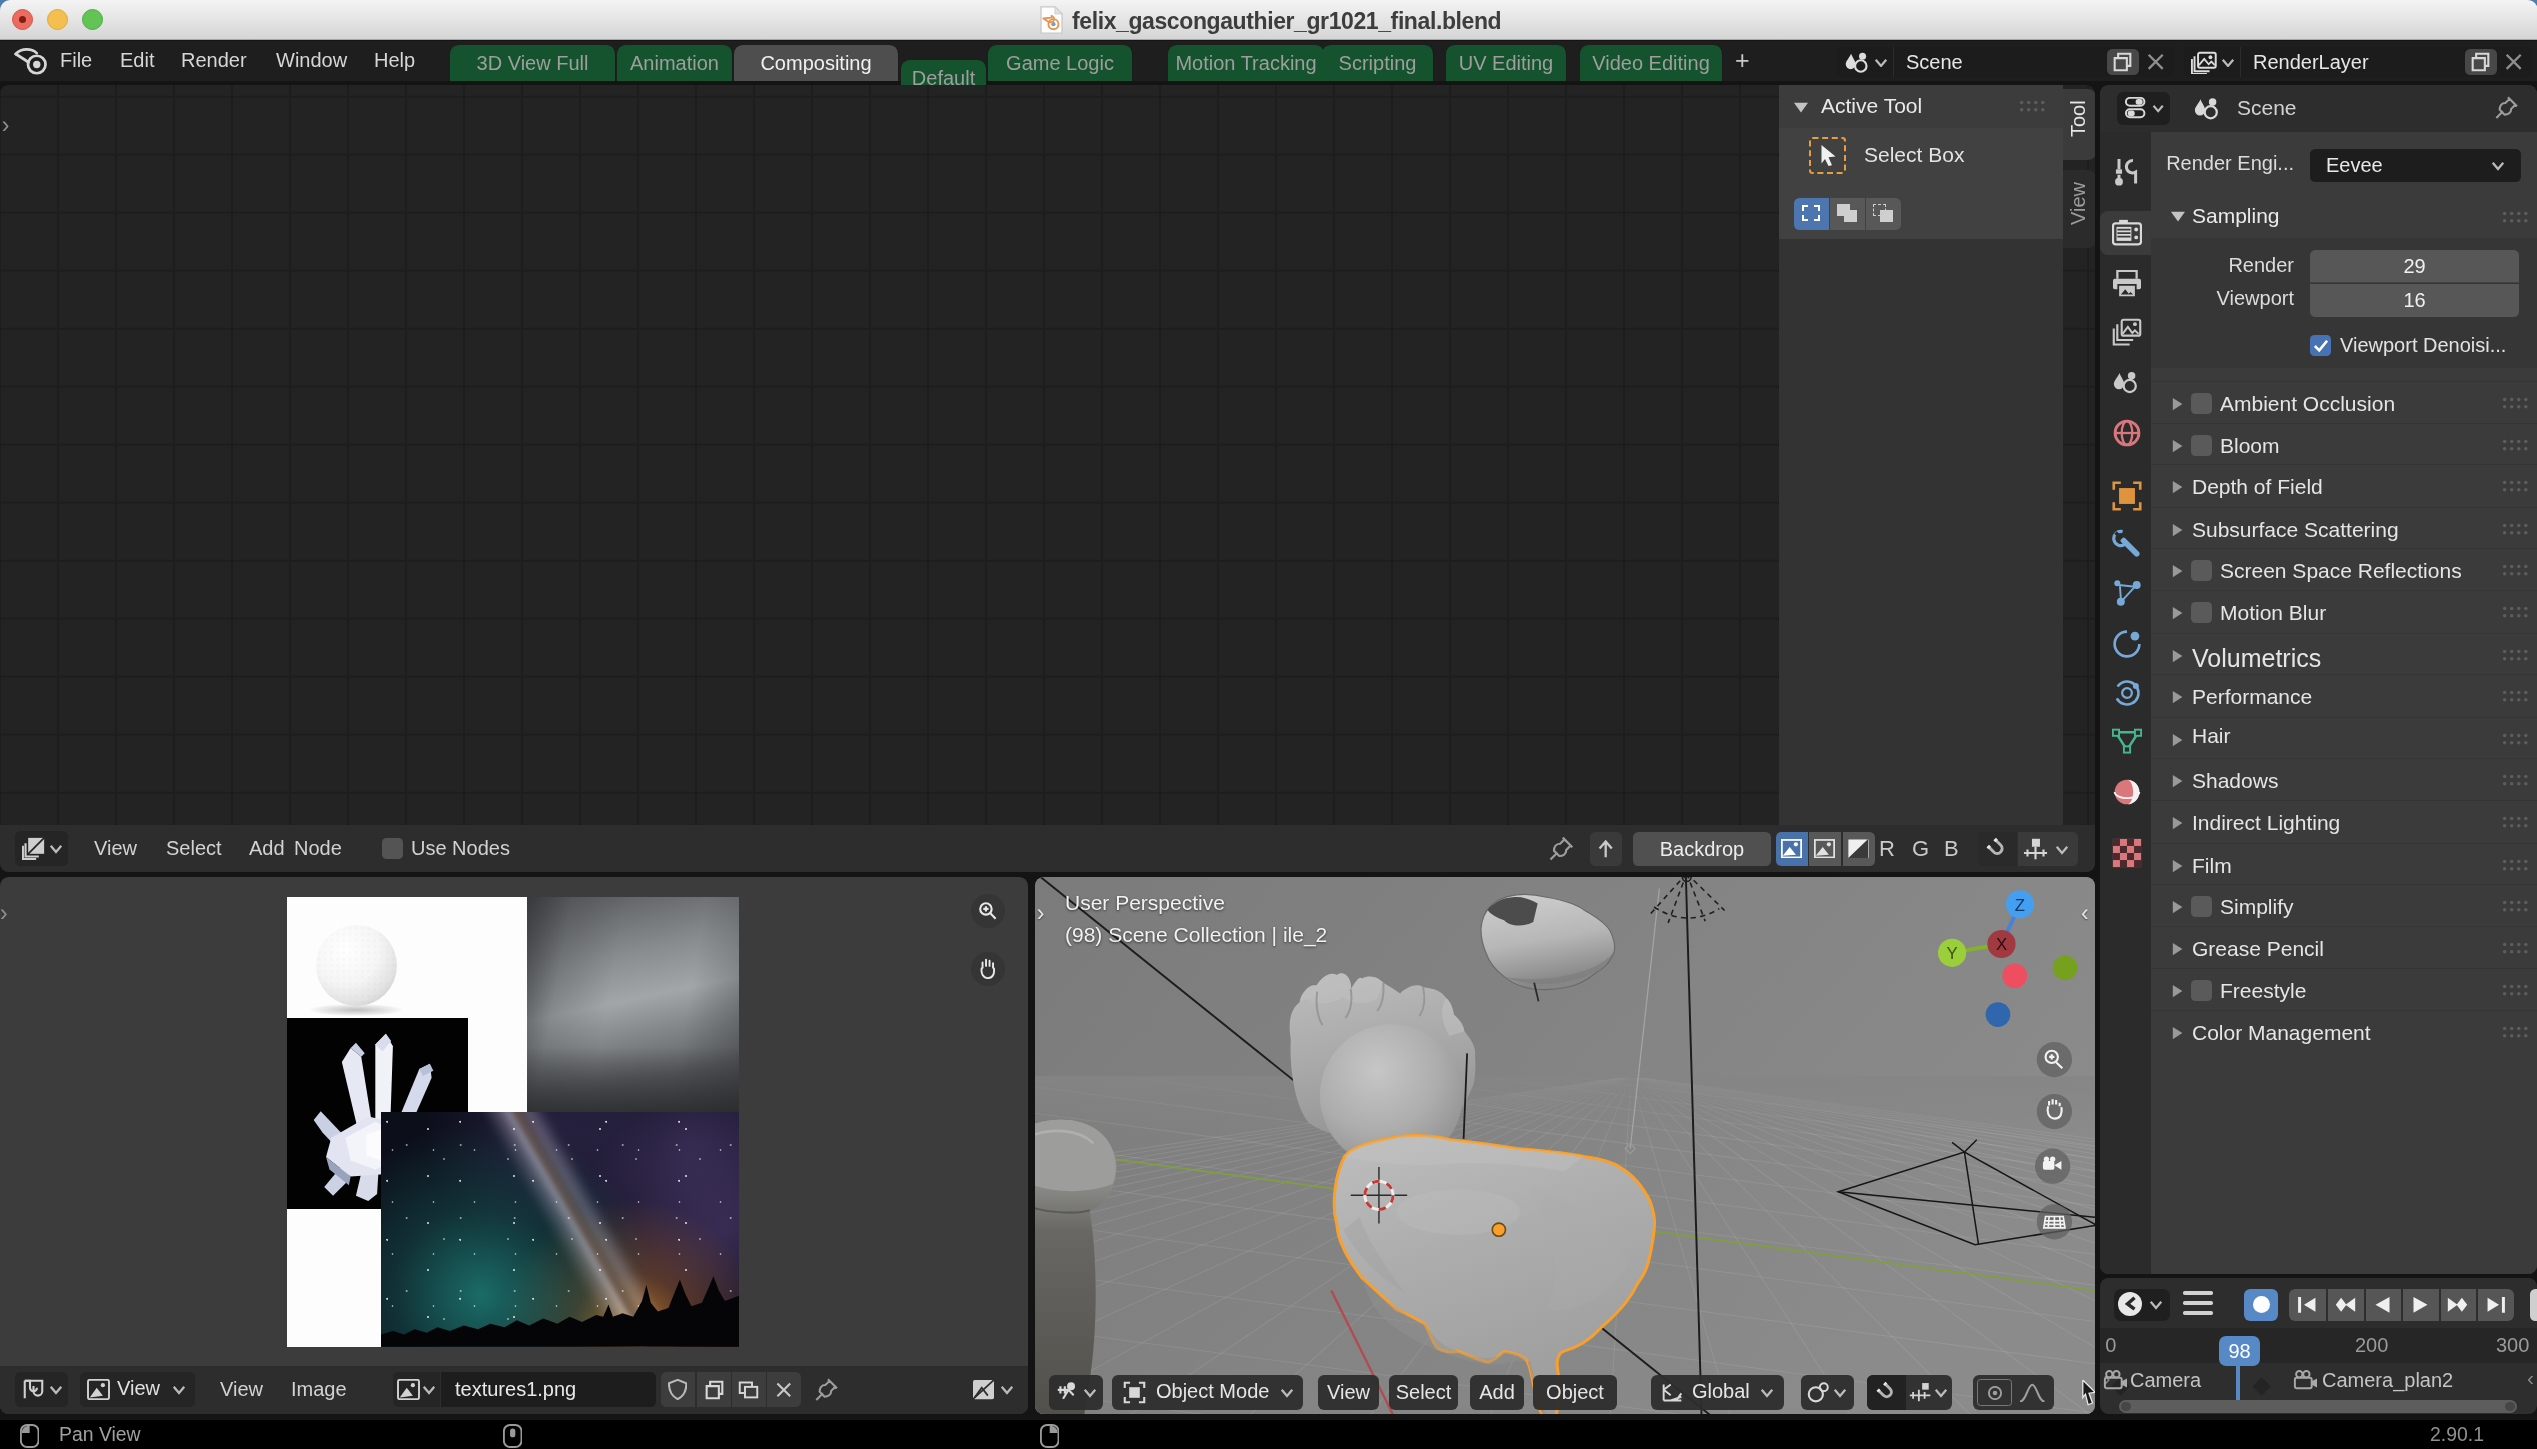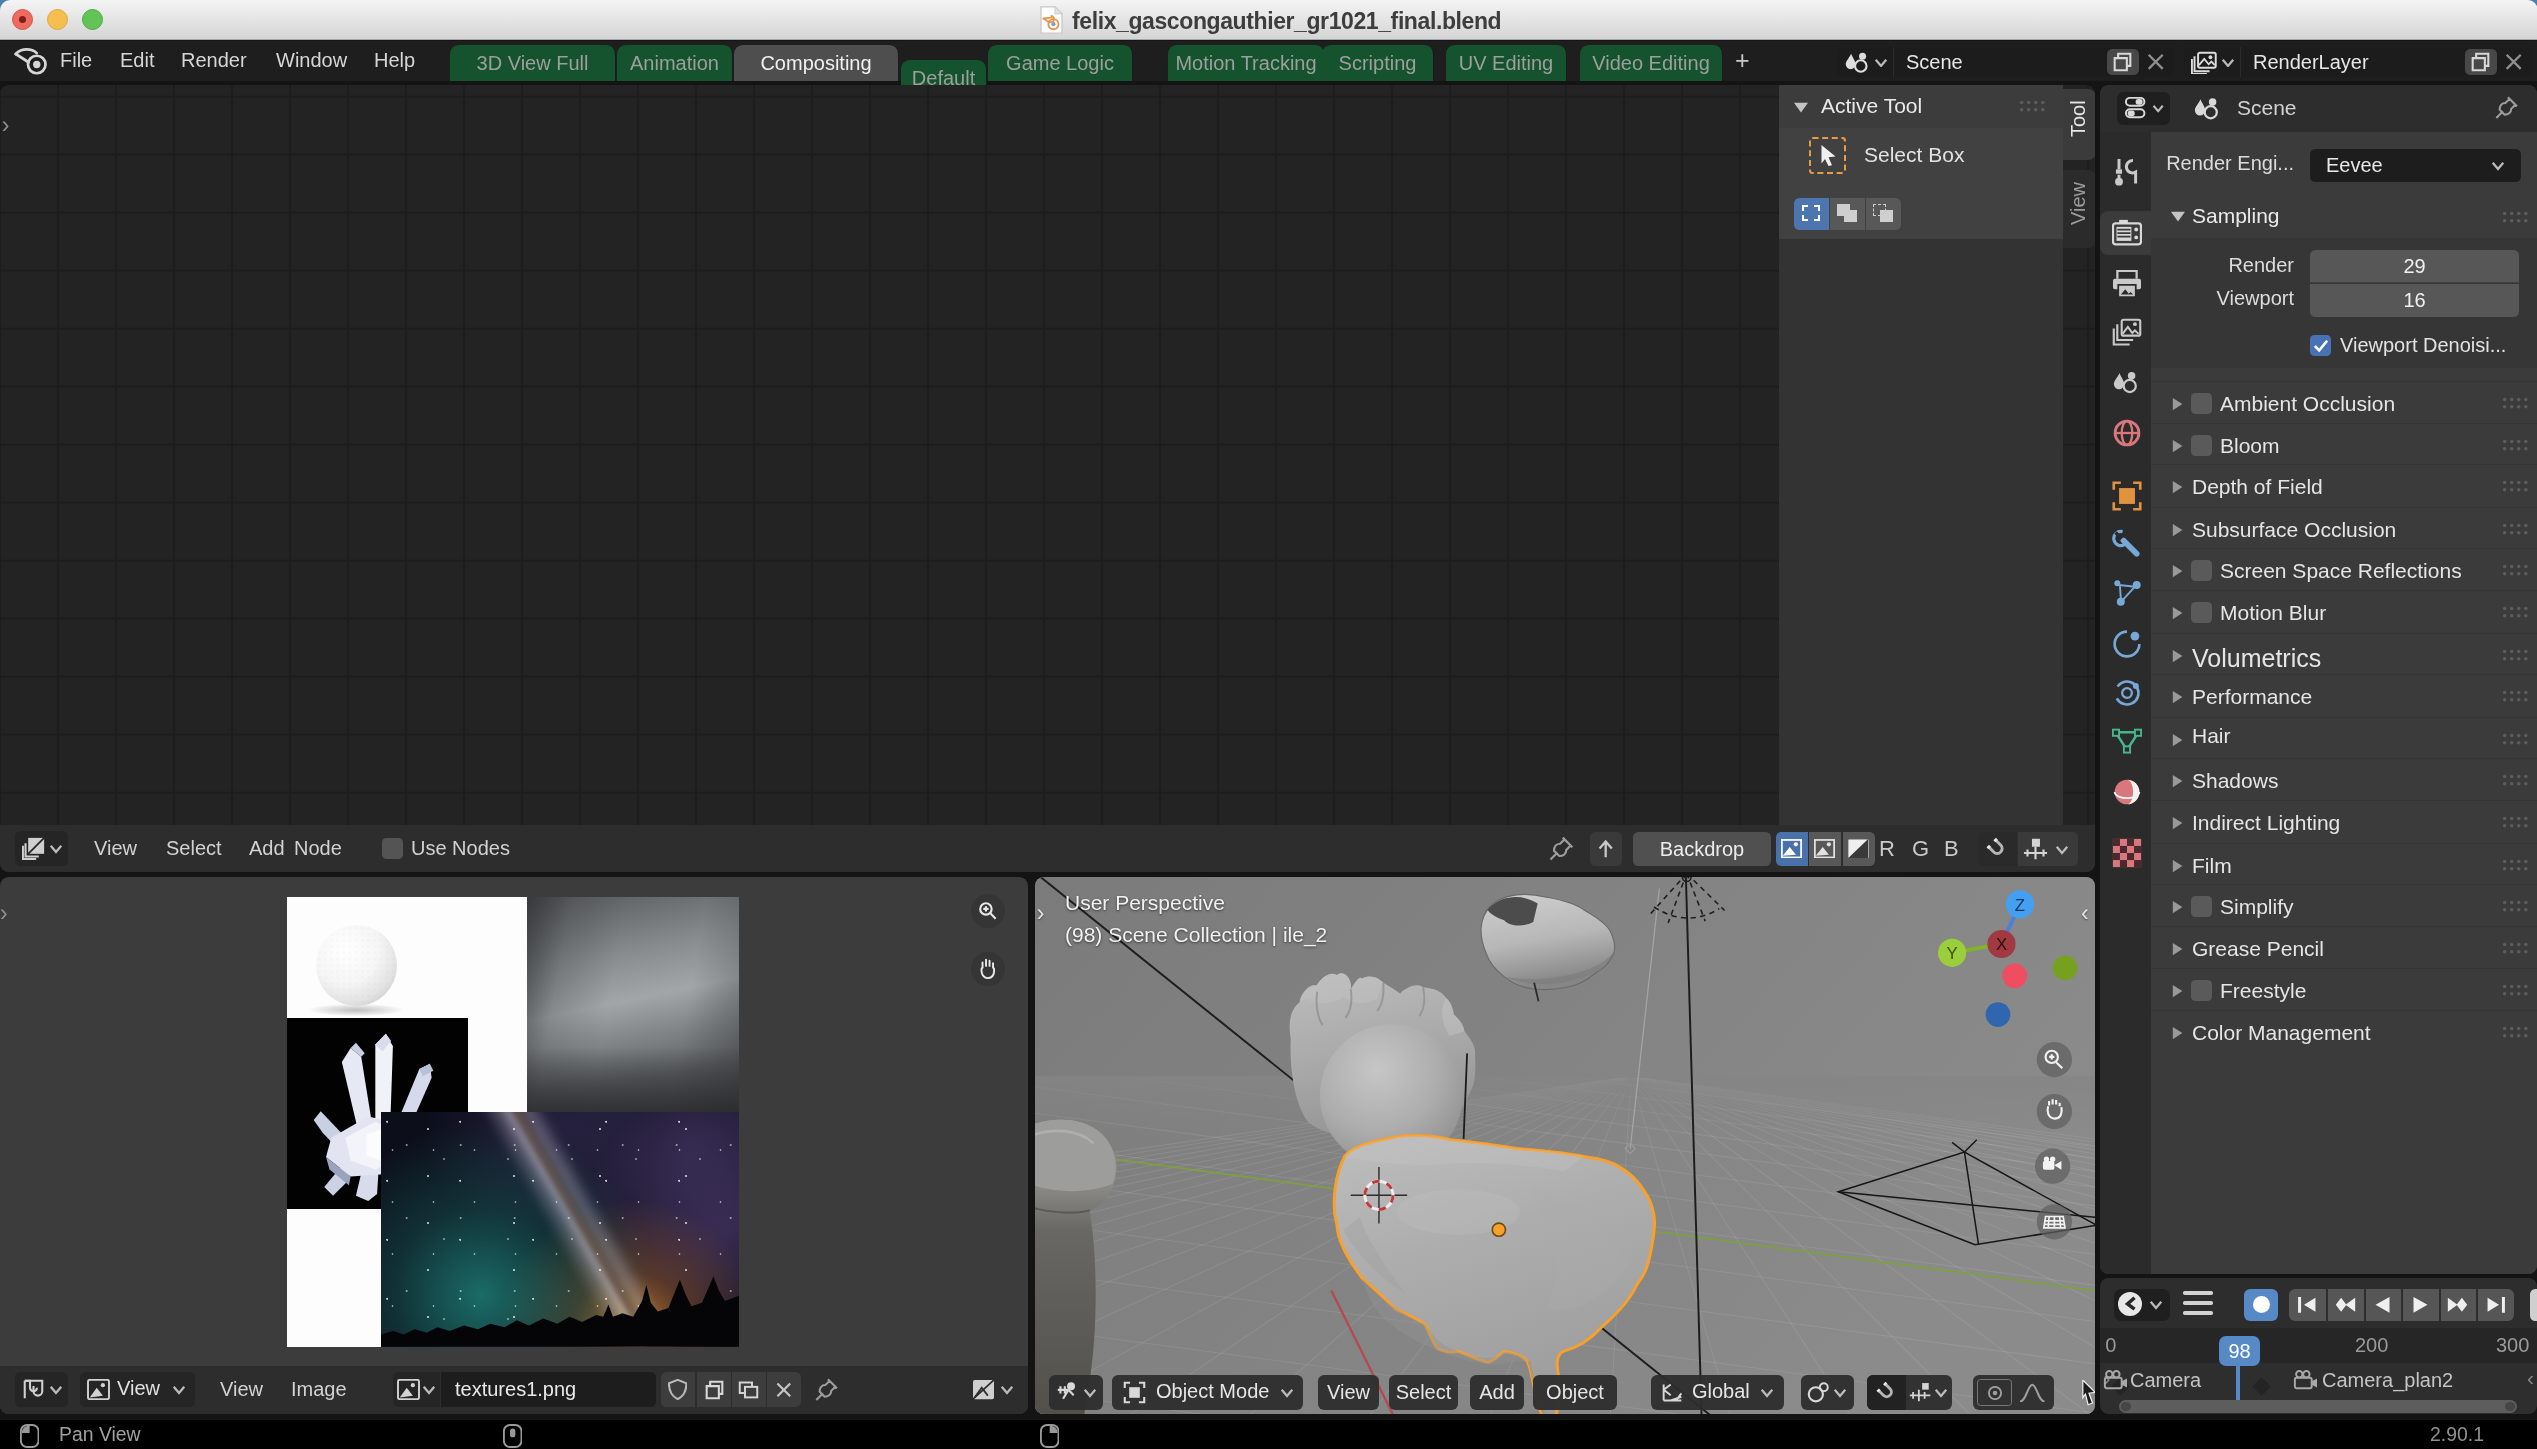--- a/index.html
+++ b/index.html
@@ -890,21 +890,21 @@
               <circle cx="11" cy="12" r="2"></circle>
               <circle cx="19" cy="12" r="2"></circle>
               <circle cx="27" cy="12" r="2"></circle>
             </g>
           </svg>
         </div>
       <div class="abs" style="left:0;top:375px;width:386px;height:42px;border-top:0.9px solid #353535;">
           <svg class="abs" style="left:20px;top:15px;" width="13.2" height="14" viewBox="0 0 15 16">
             <path d="M2,1 L13,8 L2,15 Z" fill="#999"></path>
           </svg>
-          <div class="abs" style="left:41px;top:9.7px;font-size:21px;color:#e5e5e5;">Subsurface Occlusion</div>
+          <div class="abs" style="left:41px;top:9.7px;font-size:21px;color:#e5e5e5;">Subsurface Scattering</div>
           <svg class="abs" style="left:351px;top:14px;" width="30" height="16" viewBox="0 0 34 18">
             <g fill="#5d5d5d">
               <circle cx="3" cy="4" r="2"></circle>
               <circle cx="11" cy="4" r="2"></circle>
               <circle cx="19" cy="4" r="2"></circle>
               <circle cx="27" cy="4" r="2"></circle>
               <circle cx="3" cy="12" r="2"></circle>
               <circle cx="11" cy="12" r="2"></circle>
               <circle cx="19" cy="12" r="2"></circle>
               <circle cx="27" cy="12" r="2"></circle>

